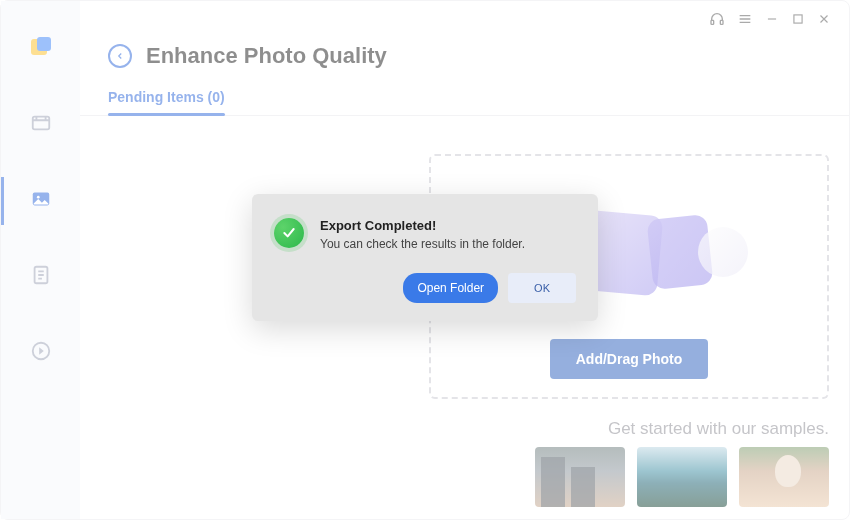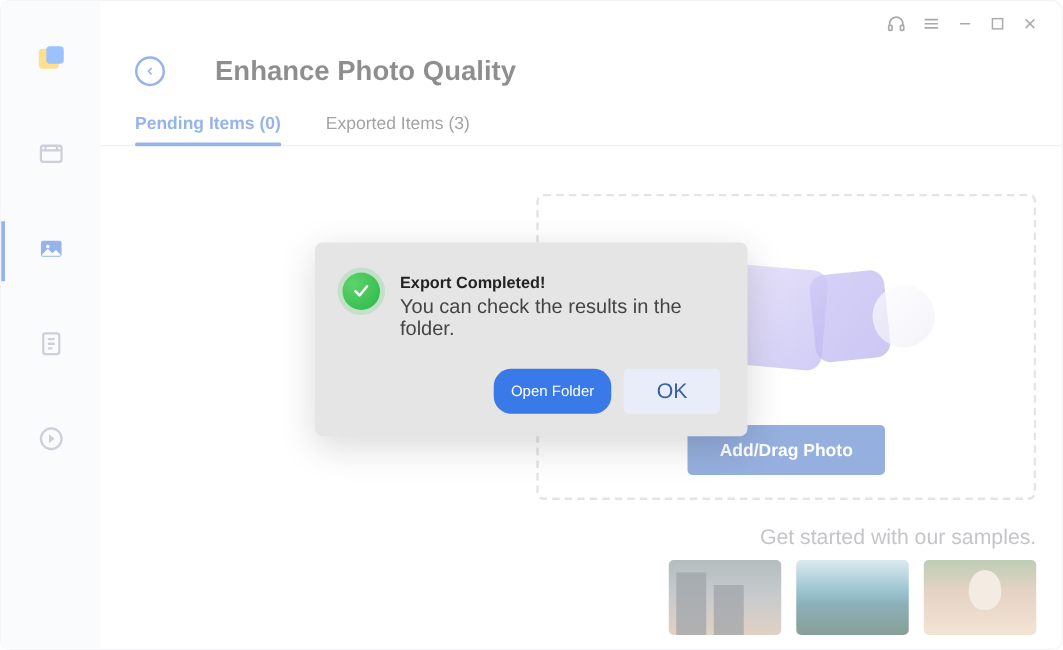--- a/index.html
+++ b/index.html
@@ -5,21 +5,21 @@
     * { box-sizing: border-box; margin: 0; padding: 0; font-family: -apple-system, BlinkMacSystemFont, 'Segoe UI', Arial, sans-serif; }
     body { width: 850px; height: 520px; background: #fff; position: relative; overflow: hidden; }
     .app { display: flex; width: 100%; height: 100%; border: 1px solid #e8e8ec; border-radius: 8px; }
     .sidebar { width: 79px; background: #f5f7fa; display: flex; flex-direction: column; align-items: center; padding-top: 24px; gap: 28px; }
     .sidebar-item { width: 100%; height: 48px; display: flex; align-items: center; justify-content: center; cursor: pointer; position: relative; }
     .sidebar-item.active::before { content: ''; position: absolute; left: 0; top: 0; width: 3px; height: 100%; background: #2c66d9; }
     .main { flex: 1; display: flex; flex-direction: column; padding: 0; }
     .window-controls { display: flex; justify-content: flex-end; align-items: center; gap: 12px; padding: 10px 18px 0 0; color: #555; }
     .header-row { display: flex; align-items: center; padding: 12px 28px 0 28px; gap: 14px; }
     .back-btn { width: 24px; height: 24px; border: 2px solid #2c66d9; border-radius: 50%; display: flex; align-items: center; justify-content: center; cursor: pointer; }
-    .page-title { font-size: 22px; font-weight: 700; color: #1d1d1d; margin-left: 26px; }
+    .page-title { font-size: 22px; font-weight: 700; color: #1d1d1d; }
     .tabs { display: flex; gap: 36px; padding: 20px 28px 0 28px; border-bottom: 1px solid #e6e6ea; }
     .tab { font-size: 14px; color: #444; padding-bottom: 10px; cursor: pointer; position: relative; }
     .tab.active { color: #2c66d9; font-weight: 600; }
     .tab.active::after { content: ''; position: absolute; left: 0; bottom: -1px; width: 100%; height: 3px; background: #2c66d9; border-radius: 2px; }
     .content { flex: 1; display: flex; flex-direction: column; align-items: flex-end; padding: 20px; }
     .dropzone { width: 400px; height: 245px; border: 2px dashed #c8c8d0; border-radius: 6px; display: flex; flex-direction: column; align-items: center; justify-content: flex-end; padding-bottom: 18px; margin-top: 18px; position: relative; }
     .dz-illustration { position: absolute; top: 16px; width: 280px; height: 160px; display: flex; align-items: center; justify-content: center; gap: -10px; }
     .shape { border-radius: 12px; opacity: 0.7; }
     .shape.a { width: 70px; height: 70px; background: linear-gradient(135deg,#fff,#e6e1f5); transform: rotate(-10deg); }
     .shape.b { width: 100px; height: 80px; background: linear-gradient(135deg,#c5b8ef,#7b6ee4); transform: rotate(5deg); margin-left: -20px; z-index: 2; }
@@ -34,24 +34,24 @@
     .s1::before { left:6px; width:24px; height:50px; }
     .s1::after { left:36px; width:24px; height:40px; }
     .s2 { background: linear-gradient(180deg,#b8d4e0 0%,#3a8ba0 40%,#1a6070 60%,#0f3f2f 100%); }
     .s3 { background: linear-gradient(180deg,#7a9a6a 0%,#c8a68a 40%,#e8c8a8 100%); position: relative; }
     .s3::after { content:''; position:absolute; left:40%; top:8px; width:26px; height:32px; background: #e8d6c4; border-radius: 50% 50% 45% 45%; }
     .modal-scrim { position:absolute; inset:0; background: rgba(255,255,255,0.5); z-index: 50; }
     .modal { position: absolute; left: 50%; top: 194px; transform: translateX(-50%); width: 346px; background: #e5e5e5; border-radius: 6px; box-shadow: 0 8px 30px rgba(0,0,0,0.15); z-index: 60; padding: 24px 22px 18px 22px; }
     .modal-top { display: flex; gap: 16px; align-items: flex-start; }
     .check-circle { width: 30px; height: 30px; border-radius: 50%; background: radial-gradient(circle at 30% 30%, #5dd36a, #2bb84a); display: flex; align-items: center; justify-content: center; flex-shrink: 0; box-shadow: 0 0 0 4px rgba(70,200,90,0.2); }
     .modal-title { font-size: 13px; font-weight: 700; color: #222; }
-    .modal-msg { font-size: 16px; color: #444; margin-top: 4px; }
+    .modal-msg { font-size: 12px; color: #444; margin-top: 4px; }
     .modal-actions { display: flex; justify-content: flex-end; gap: 10px; margin-top: 22px; }
     .btn-primary { background: #3a7ae8; color: #fff; border: none; padding: 8px 14px; font-size: 12px; border-radius: 14px; cursor: pointer; }
-    .btn-secondary { background: #e8edf9; color: #3a5fa8; border: none; padding: 8px 26px; font-size: 17px; border-radius: 4px; cursor: pointer; }
+    .btn-secondary { background: #e8edf9; color: #3a5fa8; border: none; padding: 8px 26px; font-size: 11px; border-radius: 4px; cursor: pointer; }
     .wc-icon { cursor: pointer; }
   </style>
 </head>
 <body>
 
 <div class="app">
   <div class="sidebar">
     <div class="sidebar-item">
       <span>
         <svg width="24" height="24" viewBox="0 0 24 24">
@@ -130,21 +130,20 @@
       <div class="back-btn">
         <svg width="10" height="10" viewBox="0 0 24 24" fill="none" stroke="#2c66d9" stroke-width="3">
             <path d="M15 6l-6 6 6 6"></path>
           </svg>
       </div>
       <h1 class="page-title">Enhance Photo Quality</h1>
     </div>
 
     <div class="tabs">
       <div class="tab active">Pending Items (0)</div>
-      <div class="tab">Exported Items (3)</div>
     </div>
 
     <div class="content">
       <div class="dropzone">
         <div class="dz-illustration">
           <div class="shape a"></div>
           <div class="shape b"></div>
           <div class="shape c"></div>
           <div class="shape d"></div>
         </div>

